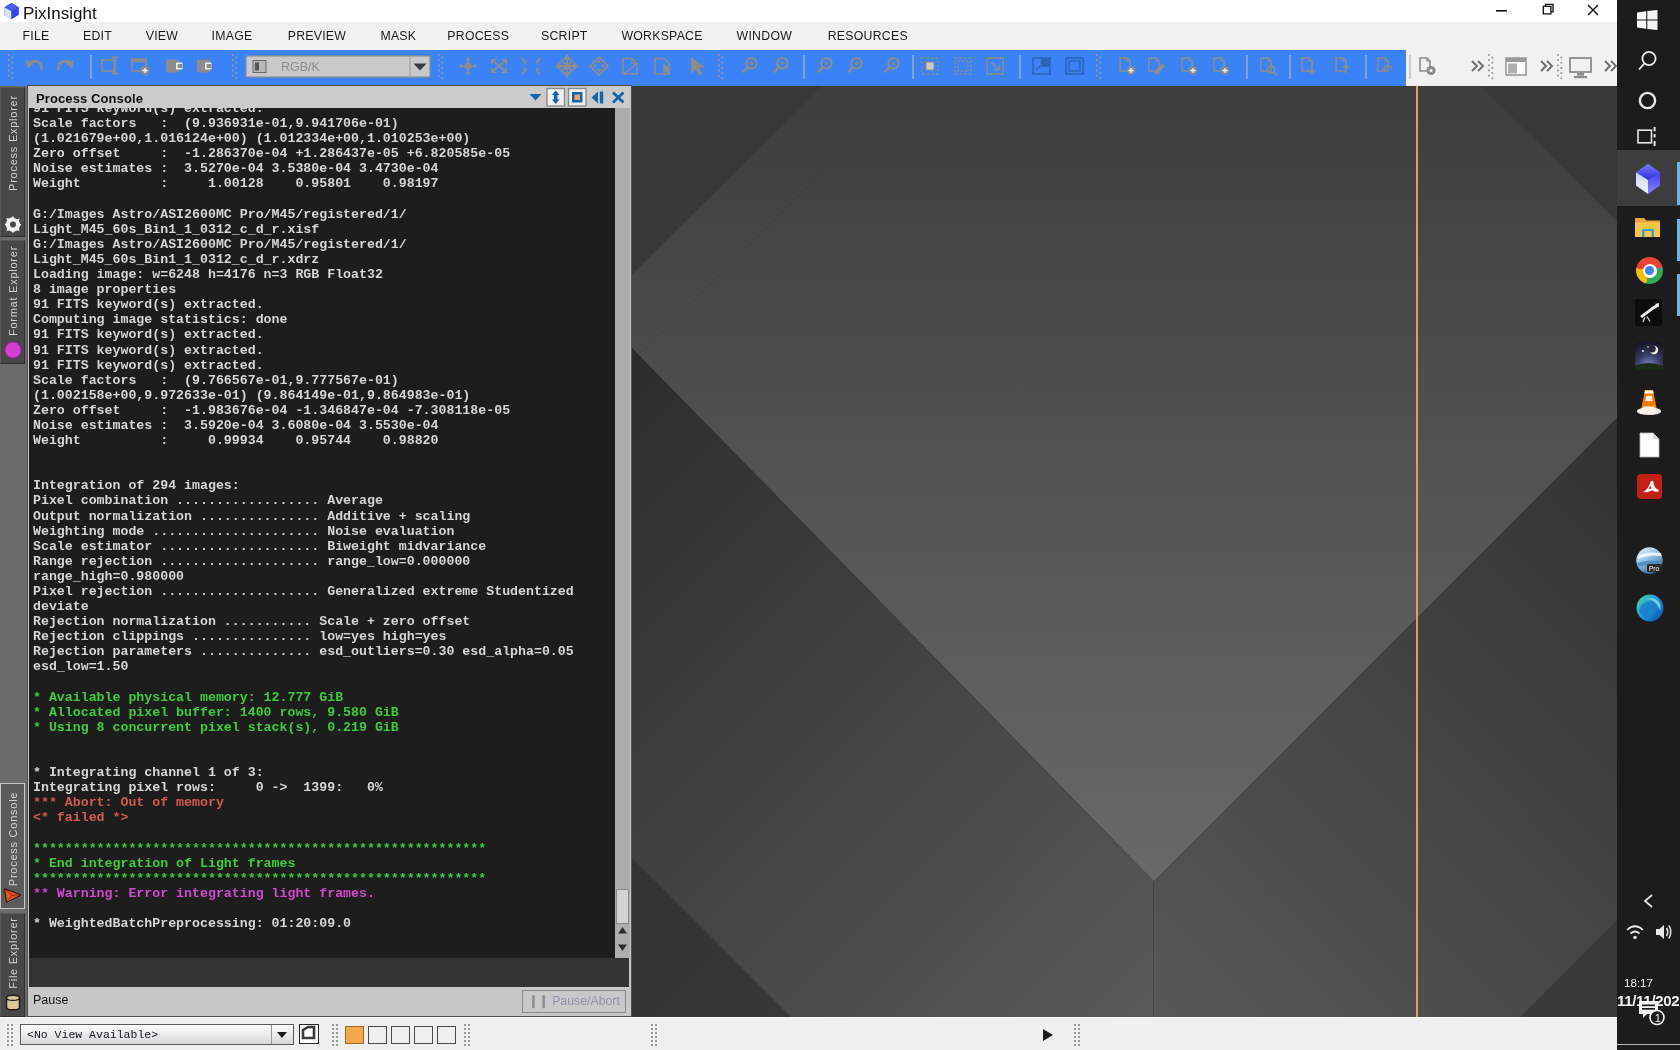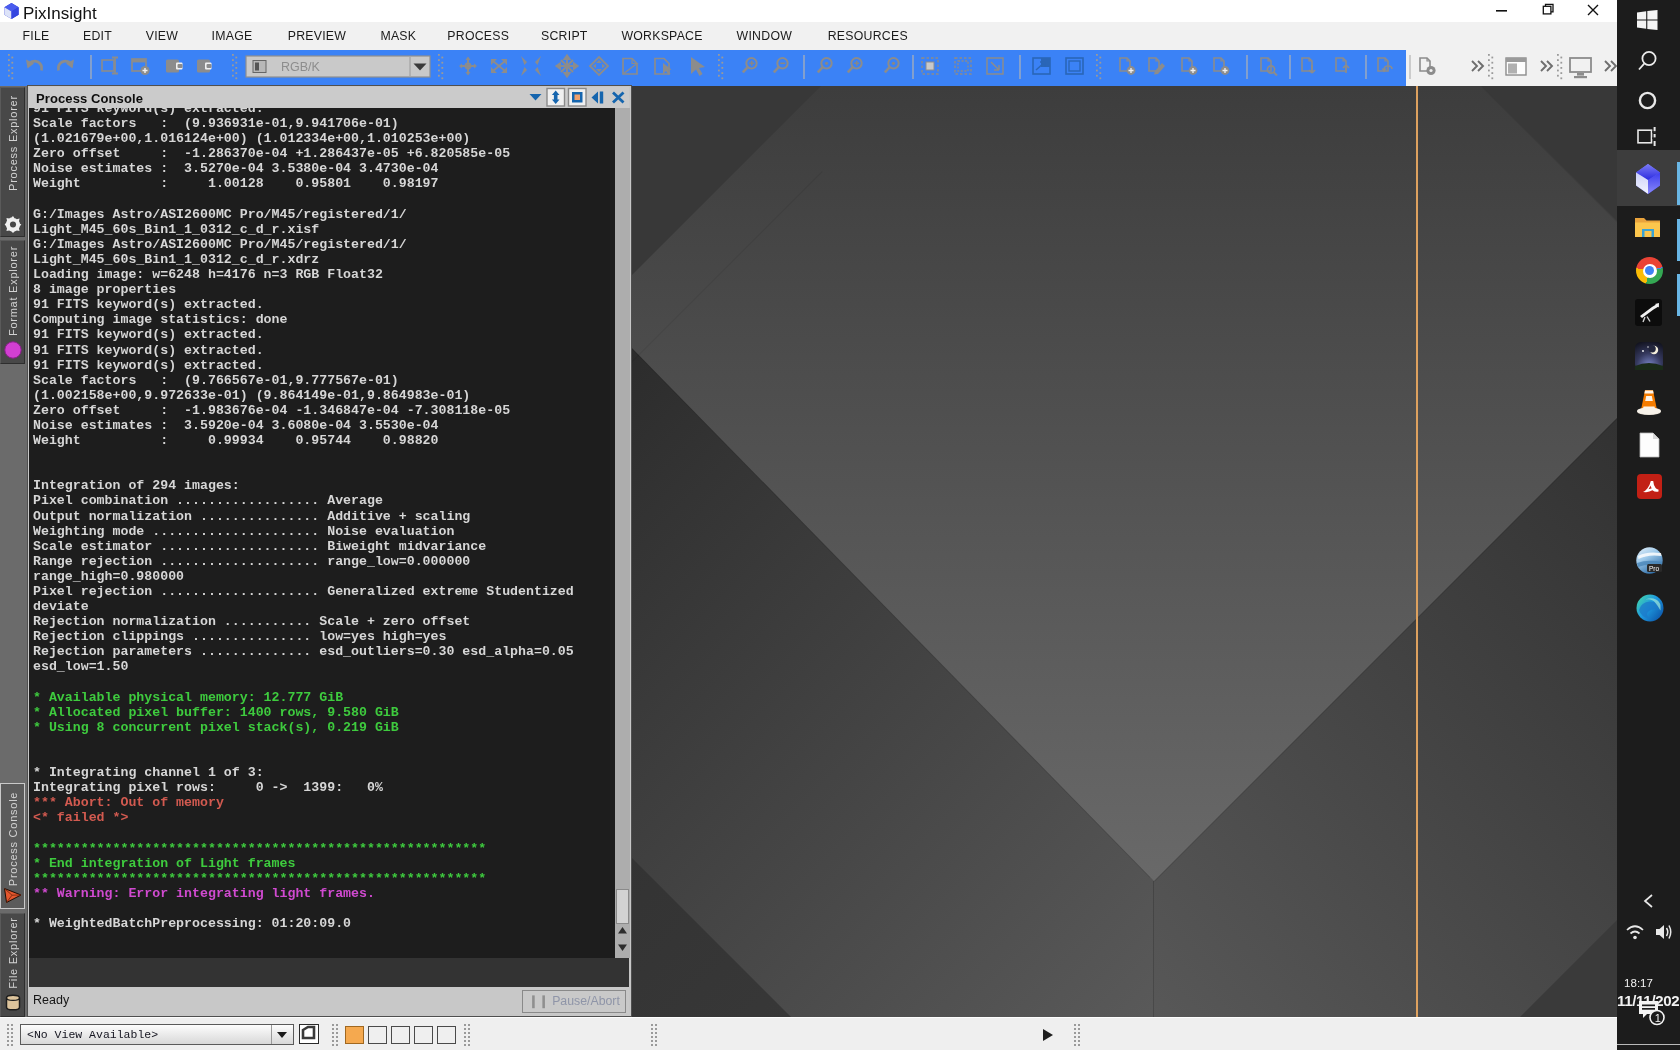--- a/index.html
+++ b/index.html
@@ -398,21 +398,21 @@
         </div>
       <div id="cscroll">
         <div id="cthumb"></div>
         <svg class="abs" style="left:1px;bottom:5px" width="13" height="28" viewBox="0 0 13 28">
           <polygon points="6.5,2 11,8.5 2,8.5" fill="#2d2d2d"></polygon>
           <polygon points="6.5,26 11,19.5 2,19.5" fill="#2d2d2d"></polygon>
         </svg>
       </div>
       <div id="cinput"></div>
       <div id="cstatus">
-        <span class="rdy">Ready</span>
+        <span class="rdy">Pause</span>
         <div id="pausebtn"><span style="color:#8f8f8f;font-weight:bold;">❙❙</span>&nbsp;Pause/Abort</div>
       </div>
     </div>
 
     <div id="bottombar">
       <div class="handle" style="left:6px; top:5px; height:23px;"></div>
       <div id="viewcombo">
         <span class="vtext">&lt;No View Available&gt;</span>
         <span class="sep"></span>
         <span class="arr"></span>

